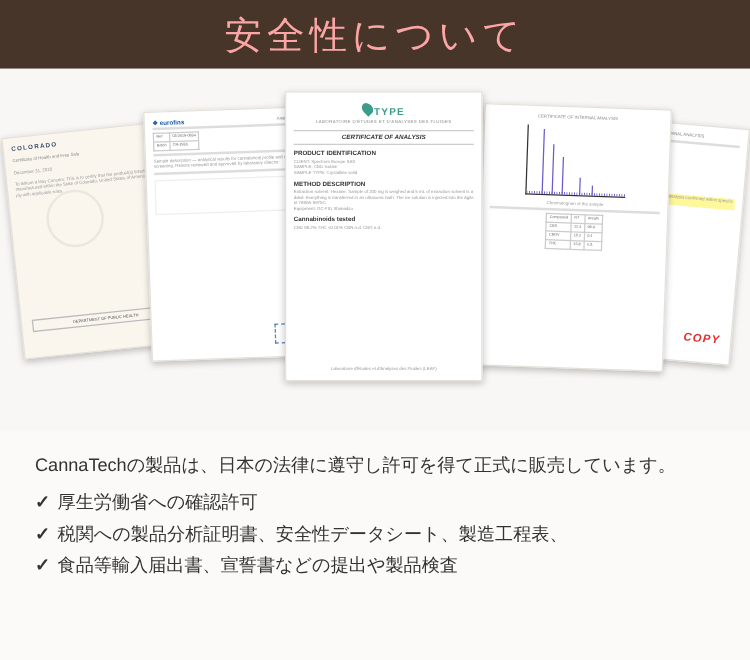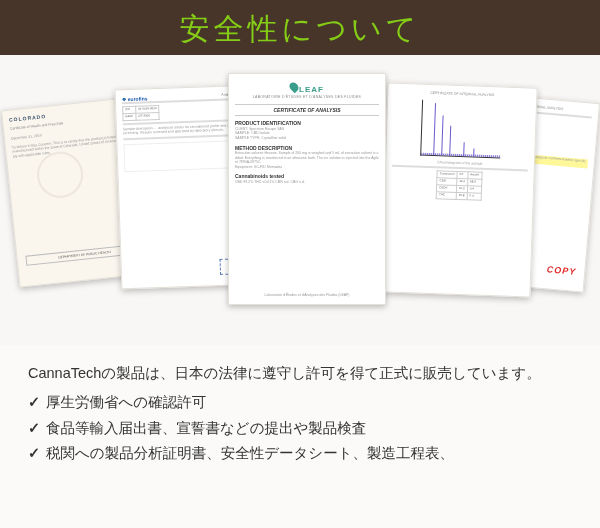--- a/index.html
+++ b/index.html
@@ -6,21 +6,21 @@
   body {
     width: 600px;
     height: 528px;
     font-family: "Hiragino Sans", "Yu Gothic", "Meiryo", sans-serif;
     background: #fbfaf9;
     overflow: hidden;
   }
   .header {
     width: 100%;
     background: #473529;
-    color: #84cc16;
+    color: #fca5a5;
     text-align: center;
     padding: 12px 0 10px;
     position: relative;
   }
   .header .title-ja {
     font-family: "Yu Mincho", "Hiragino Mincho Pro", serif;
     font-size: 30px;
     font-weight: 400;
     letter-spacing: 4px;
     line-height: 1.1;
@@ -164,21 +164,21 @@
     <div class="line"></div>
     <div class="filler">Sample description — analytical results for cannabinoid profile and contaminants screening. Results reviewed and approved by laboratory director.</div>
     <div class="line"></div>
     <div style="height:28px; border:1px solid #eee; margin-top:4px;"></div>
     <div style="position:absolute; bottom:10px; right:10px; width:30px; height:16px; border:1px dashed #5b7fb5;"></div>
   </div>
 
   <div class="doc doc3">
     <div style="text-align:center; margin-top:2px;">
       <span style="display:inline-block; width:8px; height:10px; background:#3a9d8b; border-radius:50% 50% 50% 0; transform:rotate(-45deg);"></span>
-      <span class="leaf">LEAF</span>
+      <span class="leaf">TYPE</span>
     </div>
     <div class="leaf-sub">LABORATOIRE D'ÉTUDES ET D'ANALYSES DES FLUIDES</div>
     <div class="coa">CERTIFICATE OF ANALYSIS</div>
     <div class="doc-header">PRODUCT IDENTIFICATION</div>
     <div class="filler" style="white-space:pre-line;">CLIENT: Spectrum Europe SAS
 SAMPLE: CBD Isolate
 SAMPLE TYPE: Crystalline solid</div>
     <div style="height:4px"></div>
     <div class="doc-header">METHOD DESCRIPTION</div>
     <div class="filler" style="white-space:pre-line;">Extraction solvent: Hexane. Sample of 200 mg is weighed and 5 mL of extraction solvent is added. Everything is transferred in an ultrasonic bath. The ice solution is injected into the Agilent 7890A-5975C.
@@ -265,16 +265,16 @@
     <div class="filler">Batch Release</div>
     <div class="copy">COPY</div>
   </div>
 
 </div>
 
 <div class="text-area">
   <p class="intro">CannaTechの製品は、日本の法律に遵守し許可を得て正式に販売しています。</p>
   <ul class="bullets">
     <li>厚生労働省への確認許可</li>
+    <li>税関への製品分析証明書、安全性データシート、製造工程表、</li>
     <li>食品等輸入届出書、宣誓書などの提出や製品検査</li>
-    <li>税関への製品分析証明書、安全性データシート、製造工程表、</li>
   </ul>
 </div>
 
 </body></html>

